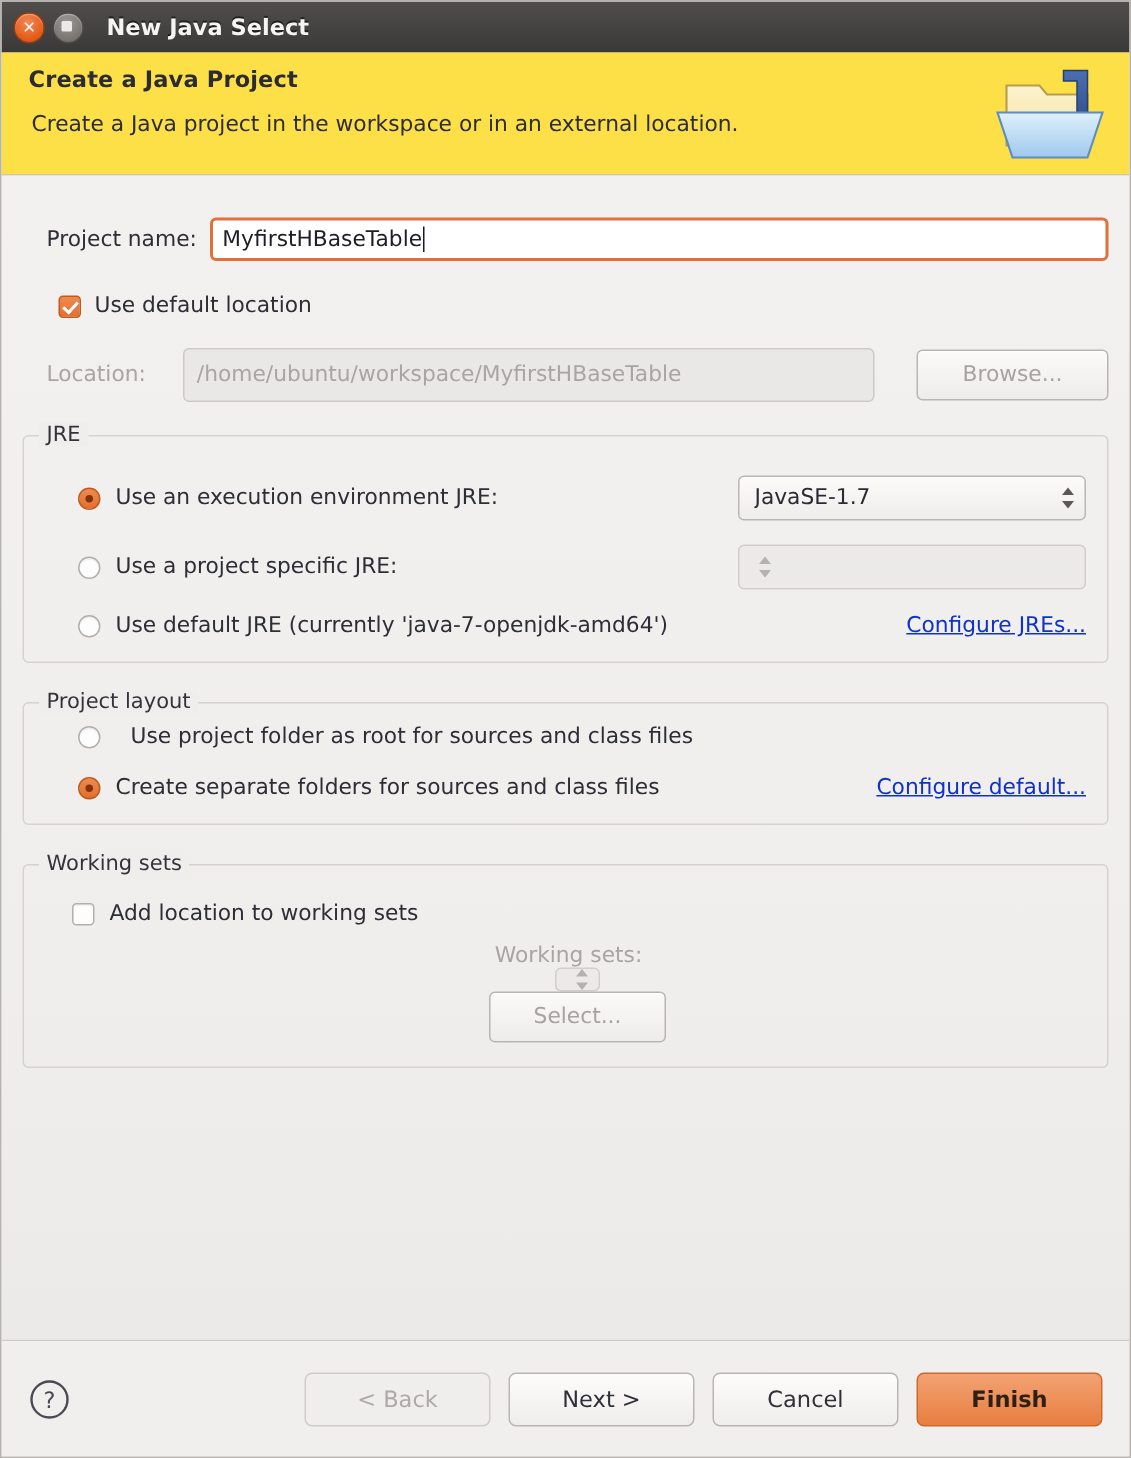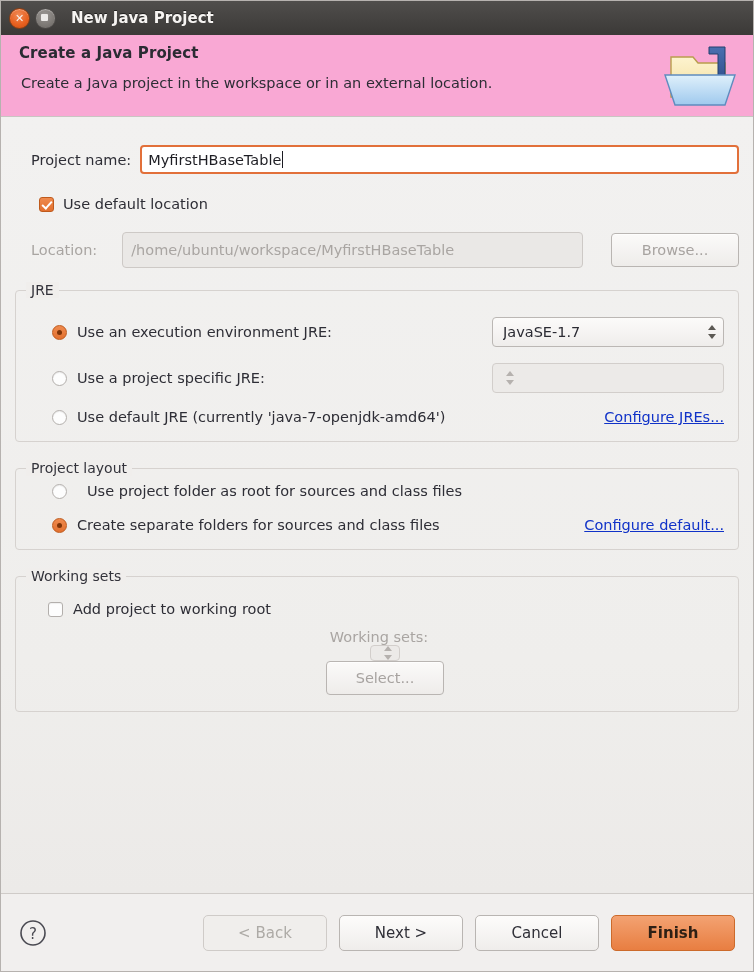--- a/index.html
+++ b/index.html
@@ -71,21 +71,21 @@
   .title-text {
     color: #f6f4f2;
     font-size: 15px;
     font-weight: bold;
     margin-left: 10px;
     text-shadow: 0 -1px 0 rgba(0,0,0,.55);
   }
 
   
   .header {
-    background: #f9a8d4;
+    background: #fde047;
     border-bottom: 1px solid #c9c5c2;
     height: 82px;
     min-height: 82px;
     position: relative;
     padding: 9px 0 0 18px;
     box-sizing: border-box;
   }
   .header-title {
     font-size: 15px;
     font-weight: bold;
@@ -356,21 +356,21 @@
 
 <div id="dialog">
 
   <div class="titlebar">
     <div class="win-btn close">
       <span class="glyph">✕</span>
     </div>
     <div class="win-btn maximize">
       <span class="sq"></span>
     </div>
-    <div class="title-text">New Java Project</div>
+    <div class="title-text">New Java Select</div>
   </div>
 
   <div class="header">
     <div class="header-title">Create a Java Project</div>
     <div class="header-desc">Create a Java project in the workspace or in an external location.</div>
     <div class="header-icon">
       <svg viewBox="0 0 96 82" width="96" height="82">
         <defs>
           <linearGradient id="gback" x1="0" y1="0" x2="0" y2="1">
             <stop offset="0" stop-color="#fdf3cf"></stop>
@@ -468,21 +468,21 @@
         <span class="spacer"></span>
         <span class="link">Configure default...</span>
       </div>
     </div>
 
     <div class="group" style="margin-top:26px;">
       <span class="group-title">Working sets</span>
 
       <div class="row" style="padding-left:18px;margin-top:10px;">
         <span class="checkbox off"></span>
-        <span class="label" style="margin-left:10px;">Add project to working root</span>
+        <span class="label" style="margin-left:10px;">Add location to working sets</span>
       </div>
 
       <div class="row" style="padding-left:4px;margin-top:12px;flex-direction:column;">
         <span class="label disabled">Working sets:</span>
         <div class="combo disabled" style="flex:1;width:auto;margin-left:12px;">
           <span class="ctext"></span>
           <span class="spinner">
               <i class="up"></i>
               <i class="down"></i>
             </span>

